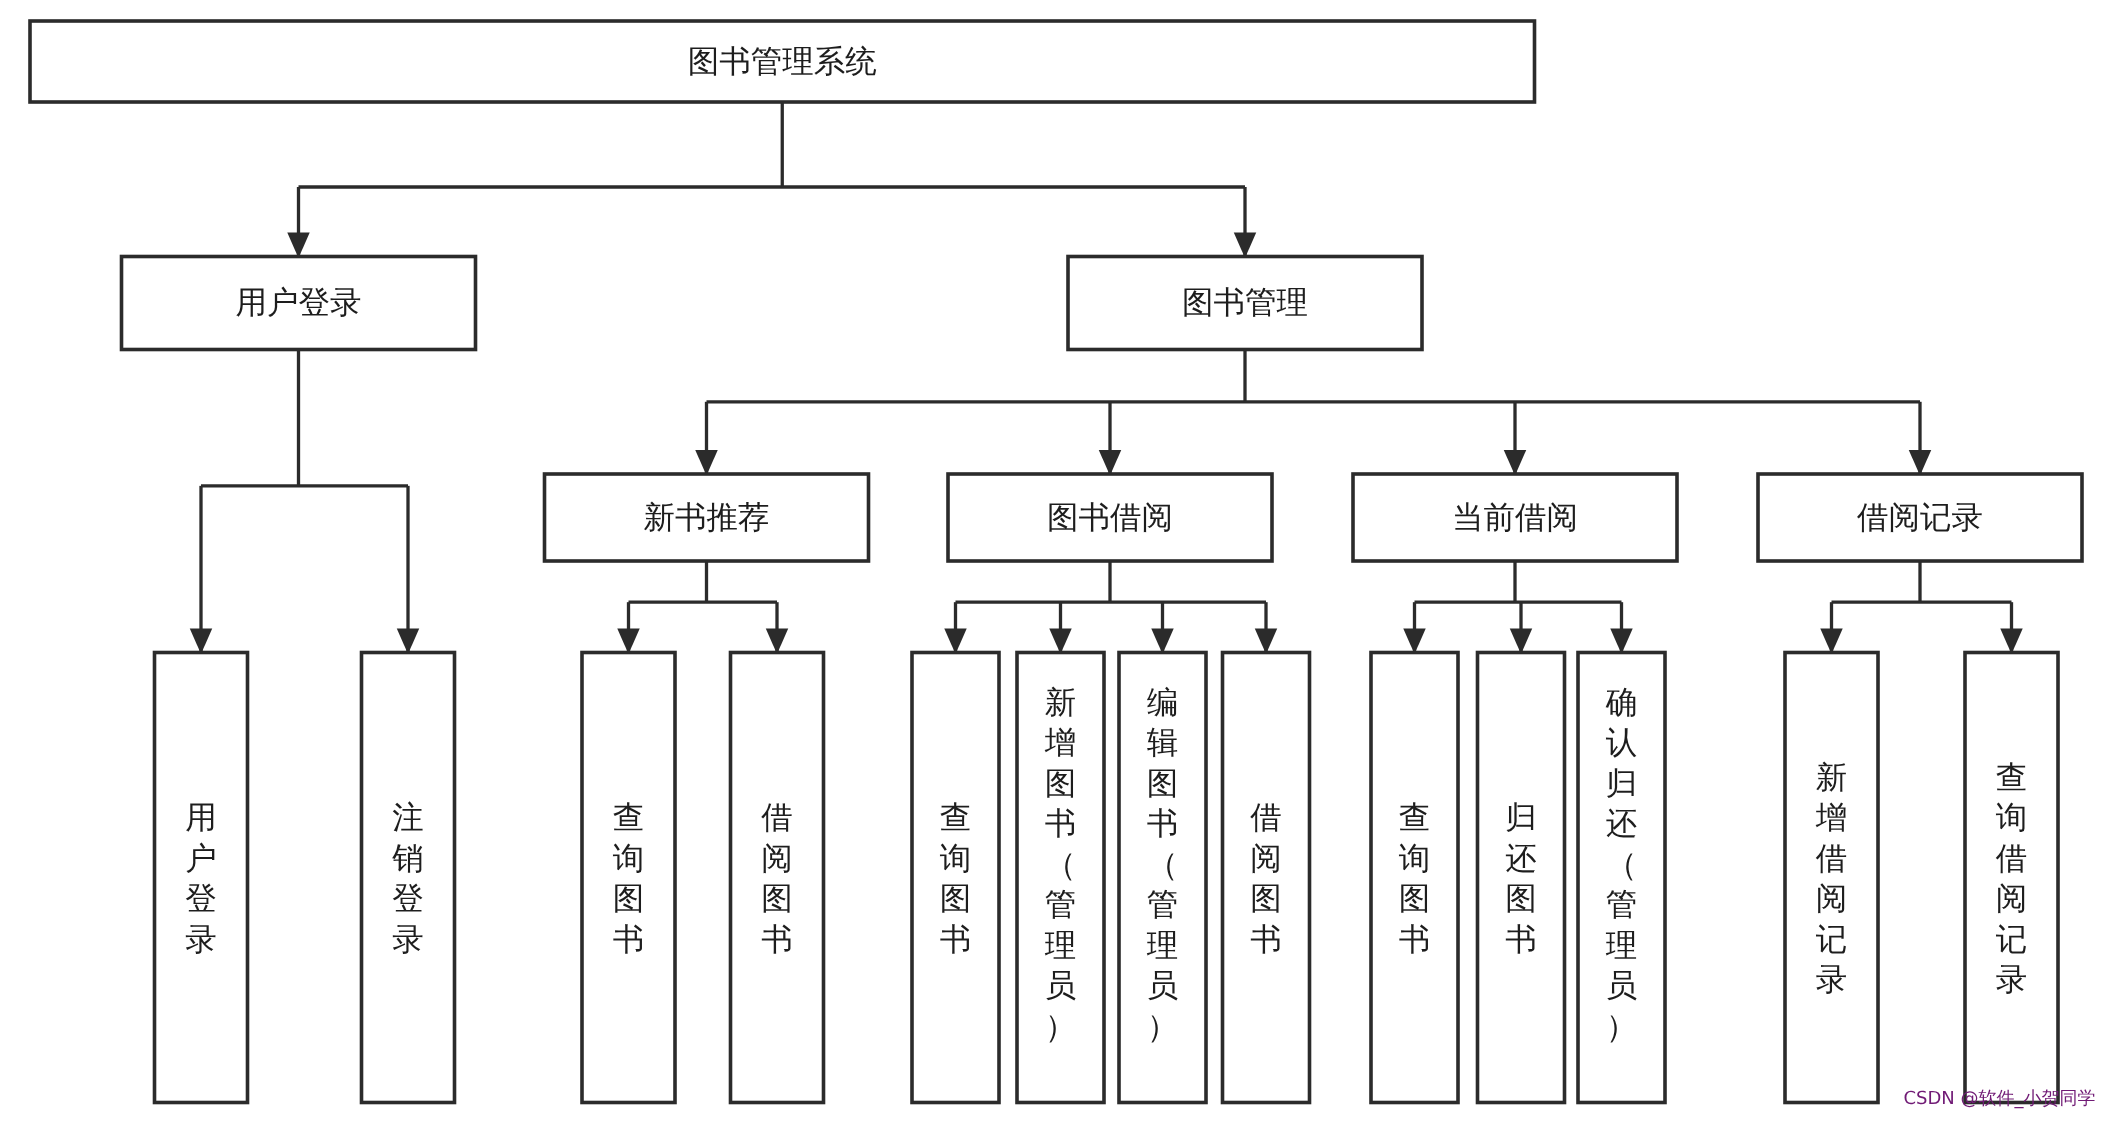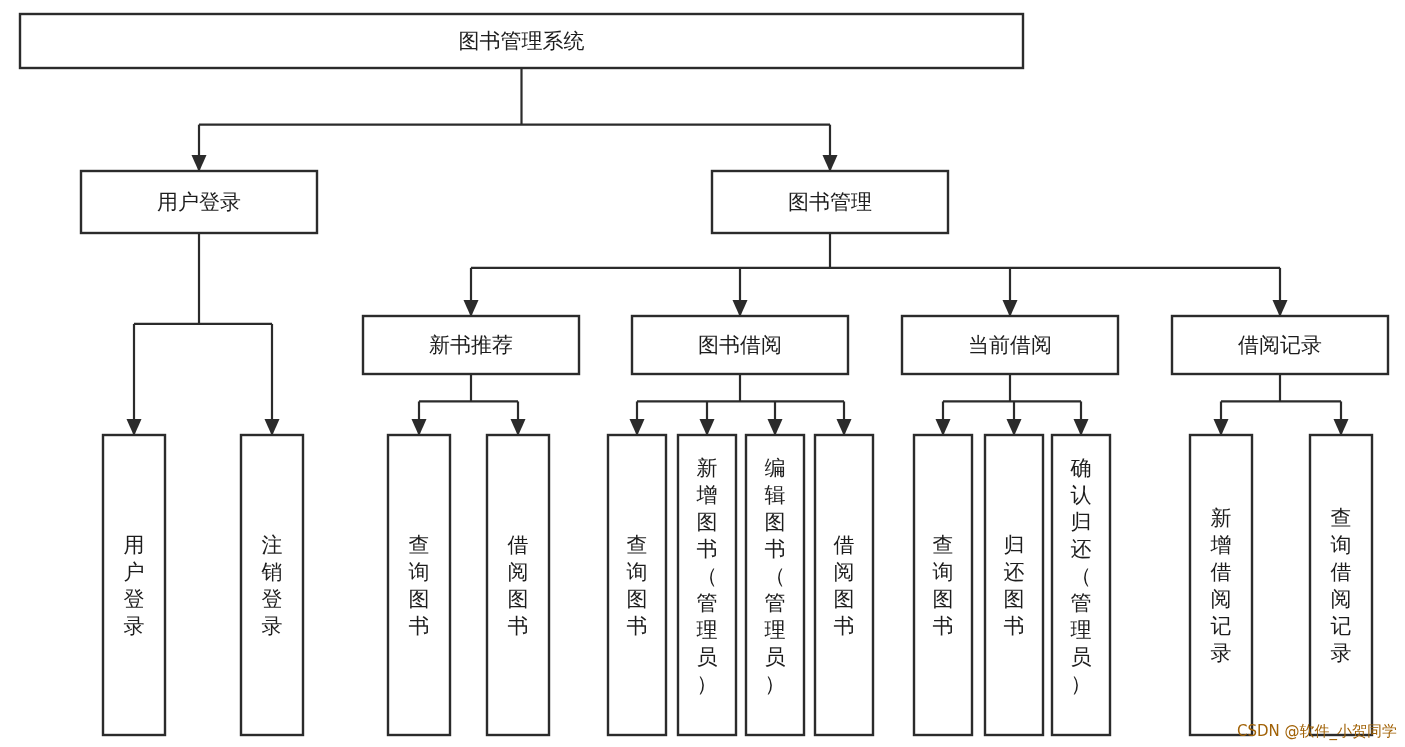--- a/index.html
+++ b/index.html
@@ -44,22 +44,22 @@
   }
   .arrow-head {
     fill: #2b2b2b;
     stroke: none;
   }
   .watermark {
     position: absolute;
     right: 8px;
     bottom: 6px;
     font-family: "DejaVu Sans", "Liberation Sans", sans-serif;
-    font-size: 15px;
-    color: #a16207;
+    font-size: 12px;
+    color: #701a75;
     white-space: nowrap;
     pointer-events: none;
   }
 </style>
 </head>
 <body>
 
 <svg id="diagram" viewBox="0 0 1405 747" xmlns="http://www.w3.org/2000/svg">
   <g id="edges-layer">
       <g>

